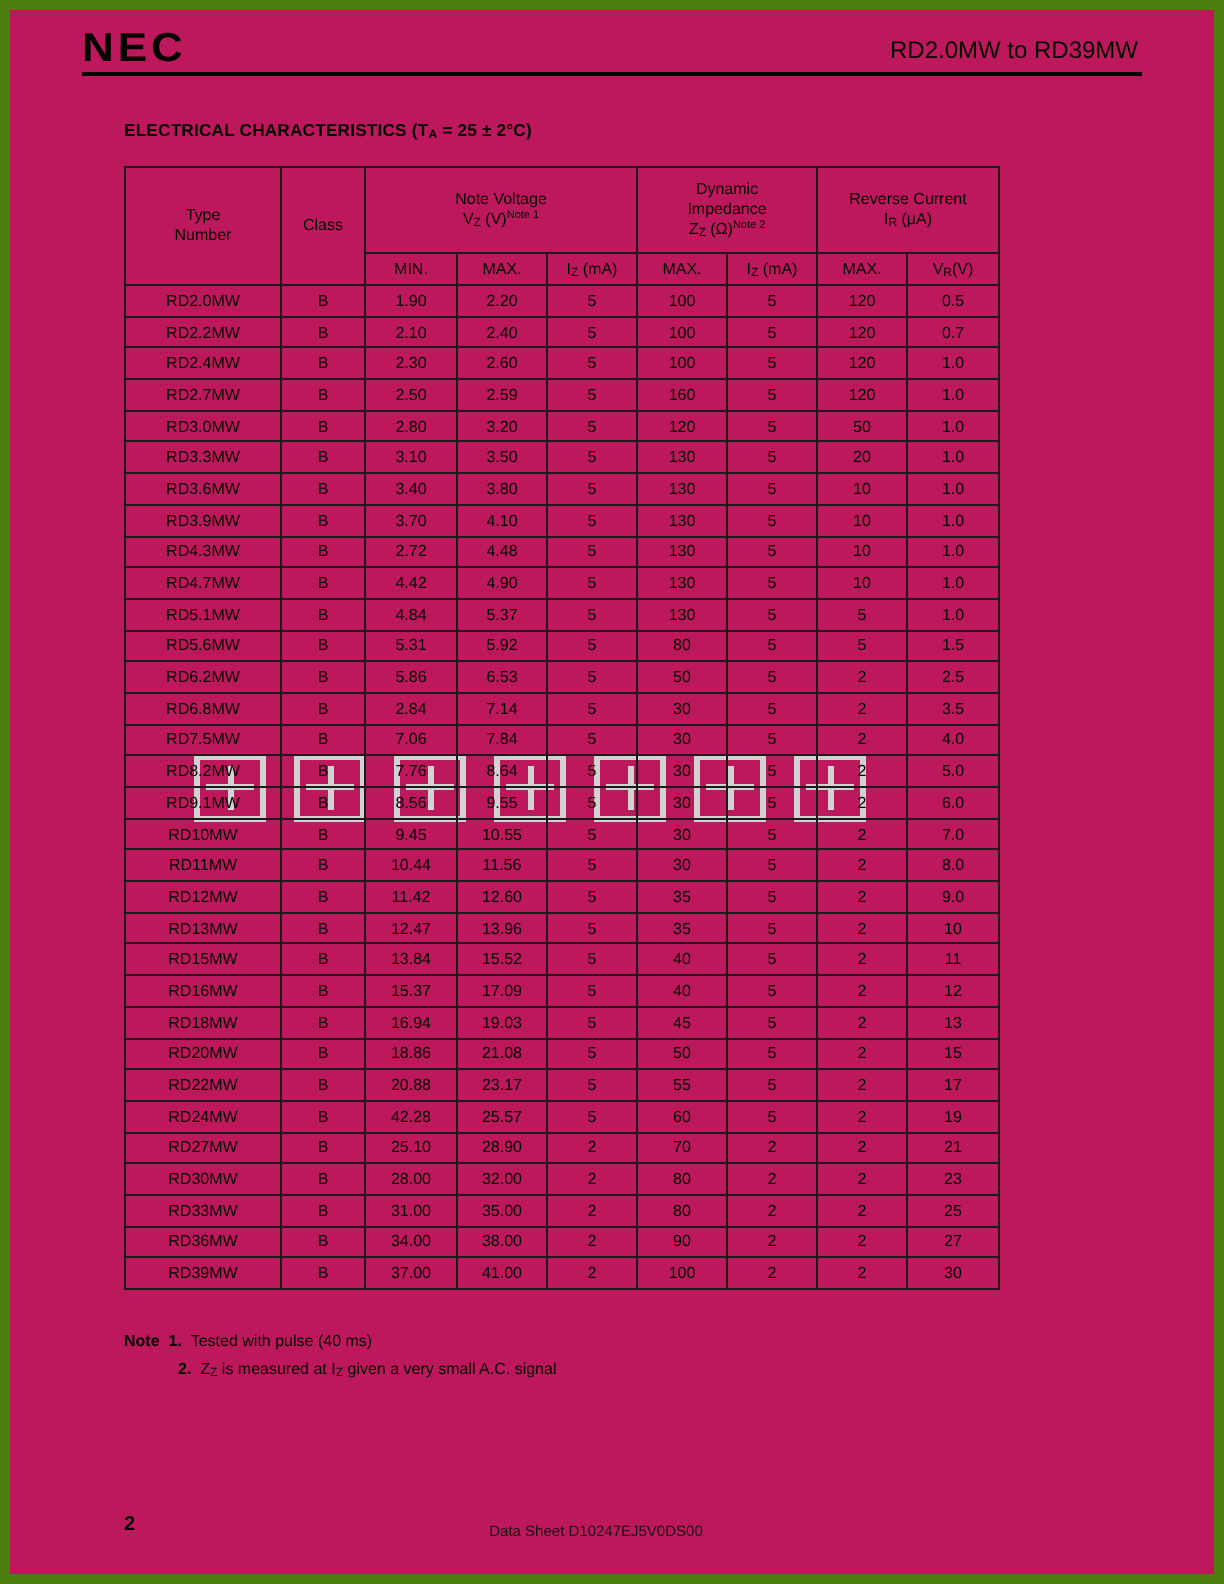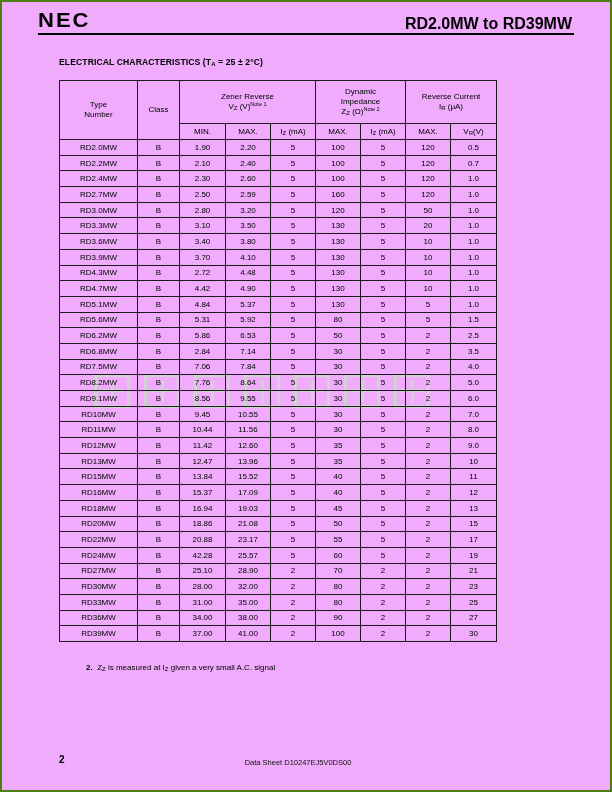--- a/index.html
+++ b/index.html
@@ -1,29 +1,29 @@
 <!DOCTYPE html>
 <html><head>
 <meta charset="utf-8">
 <style>
   html,body { margin:0; padding:0; }
   body {
     width:612px; height:792px; background:#ffffff; position:relative;
     font-family:"Liberation Sans", sans-serif; color:#000;
     -webkit-font-smoothing:antialiased;
   }
-  .page { position:absolute; inset:0; border:2px solid #4d7c0f; box-sizing:border-box; background:#f0abfc; }
+  .page { position:absolute; inset:0; border:5px solid #4d7c0f; box-sizing:border-box; background:#be185d; }
 
   
   .brand {
     position:absolute; left:36px; top:7px;
     font-size:22px; font-weight:800; letter-spacing:2px;
     transform:scaleY(0.92); transform-origin:left top;
   }
-  .doc-title { position:absolute; right:38px; top:13px; font-size:16px; font-weight:bold; }
+  .doc-title { position:absolute; right:38px; top:13px; font-size:12px; font-weight:normal; }
   .header-rule { position:absolute; left:36px; right:36px; top:31px; height:2px; background:#000; }
 
   
   .section-title { position:absolute; left:57px; top:55px; font-size:8.6px; font-weight:bold; letter-spacing:0.1px; }
   .section-title sub { font-size:6px; vertical-align:-1px; }
 
   
   .watermark { position:absolute; left:92px; top:372px; display:flex; gap:14px; z-index:0; }
   .wm-glyph { width:36px; height:34px; border:3px solid #d2d2d2; position:relative; box-sizing:border-box; }
   .wm-glyph::before { content:""; position:absolute; left:3px; right:3px; top:12px; height:3px; background:#d2d2d2; }
@@ -85,21 +85,21 @@
           <col style="width:46px">
       </colgroup>
       <thead>
         <tr class="group-row">
           <th rowspan="2">
             <div>Type</div>
             <div>Number</div>
           </th>
           <th rowspan="2">Class</th>
           <th colspan="3">
-            <div>Zener Reverse</div>
+            <div>Note Voltage</div>
             <div><span>V</span><sub>Z</sub><span> (V)</span><span class="note-ref">Note 1</span></div>
           </th>
           <th colspan="2">
             <div>Dynamic</div>
             <div>Impedance</div>
             <div><span>Z</span><sub>Z</sub><span> (Ω)</span><span class="note-ref">Note 2</span></div>
           </th>
           <th colspan="2">
             <div>Reverse Current</div>
             <div><span>I</span><sub>R</sub><span> (μA)</span></div>
@@ -466,19 +466,20 @@
             <td>100</td>
             <td>2</td>
             <td>2</td>
             <td>30</td>
           </tr>
         </tbody>
     </table>
   </div>
 
   <div class="notes">
+    <div><span class="note-label">Note</span>&nbsp;&nbsp;<span class="num">1.</span>&nbsp;&nbsp;<span>Tested with pulse (40 ms)</span></div>
     <div class="note-line2"><span class="num">2.</span>&nbsp;&nbsp;<span><span>Z</span><sub>Z</sub><span> is measured at </span><span>I</span><sub>Z</sub><span> given a very small A.C. signal</span></span></div>
   </div>
 
   <div class="page-num">2</div>
   <div class="footer-text">Data Sheet  D10247EJ5V0DS00</div>
 
 </div>
 
 </body></html>

